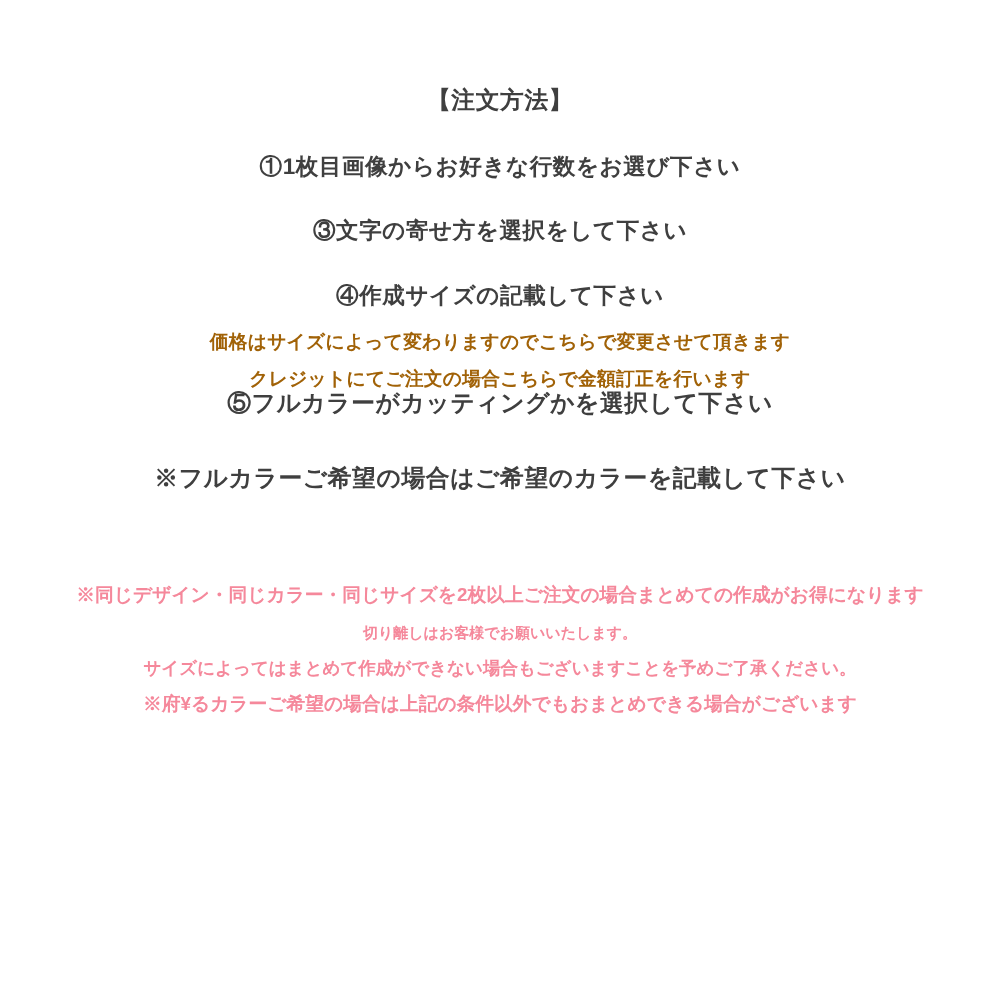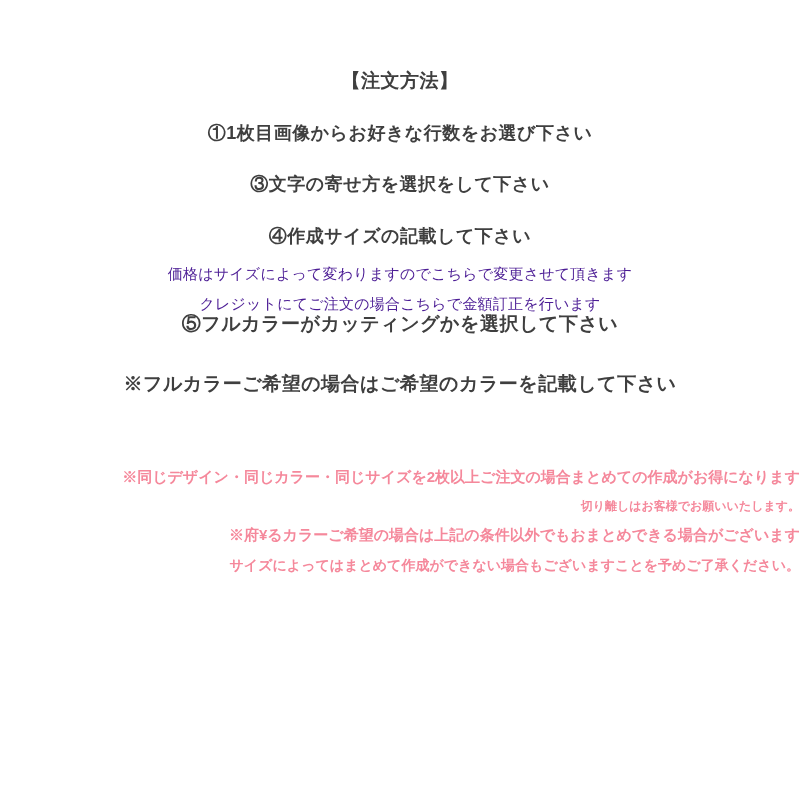--- a/index.html
+++ b/index.html
@@ -42,45 +42,45 @@
     margin-top: 70px;
   }
   .step {
     font-size: 18px;
     font-weight: bold;
     letter-spacing: 0.5px;
     margin-top: 30px;
   }
   .note {
     font-size: 15px;
-    font-weight: normal;
+    font-weight: bold;
     letter-spacing: 0.2px;
     margin-top: 17px;
-    color: #4c1d95;
+    color: #a16207;
   }
   .note.second {
     margin-top: 12px;
   }
   .step-5 {
     font-size: 19px;
     font-weight: bold;
     letter-spacing: 0.5px;
   }
   .step-note {
     font-size: 19px;
     font-weight: bold;
     letter-spacing: 0.5px;
     margin-top: 38px;
     text-align: right;
   }
   .pink-block {
     width: 100%;
     display: flex;
     flex-direction: column;
-    align-items: flex-end;
+    align-items: center;
     color: #f5889b;
     margin-top: 72px;
   }
   .pink-line {
     text-align: center;
     white-space: nowrap;
     font-weight: bold;
     line-height: 1.25;
   }
   .pink-1 { font-size: 15px; }
@@ -100,17 +100,17 @@
     <div class="line step">④作成サイズの記載して下さい</div>
     <div class="line note">価格はサイズによって変わりますのでこちらで変更させて頂きます</div>
     <div class="line note second">クレジットにてご注文の場合こちらで金額訂正を行います</div>
     <div class="line step-5">⑤フルカラーがカッティングかを選択して下さい</div>
     <div class="line step-note">※フルカラーご希望の場合はご希望のカラーを記載して下さい</div>
   </div>
 
   <div class="pink-block">
     <div class="pink-line pink-1">※同じデザイン・同じカラー・同じサイズを2枚以上ご注文の場合まとめての作成がお得になります</div>
     <div class="pink-line pink-2">切り離しはお客様でお願いいたします。</div>
+    <div class="pink-line pink-3">サイズによってはまとめて作成ができない場合もございますことを予めご了承ください。</div>
     <div class="pink-line pink-4">※府¥るカラーご希望の場合は上記の条件以外でもおまとめできる場合がございます</div>
-    <div class="pink-line pink-3">サイズによってはまとめて作成ができない場合もございますことを予めご了承ください。</div>
   </div>
 
 </div>
 
 </body></html>

